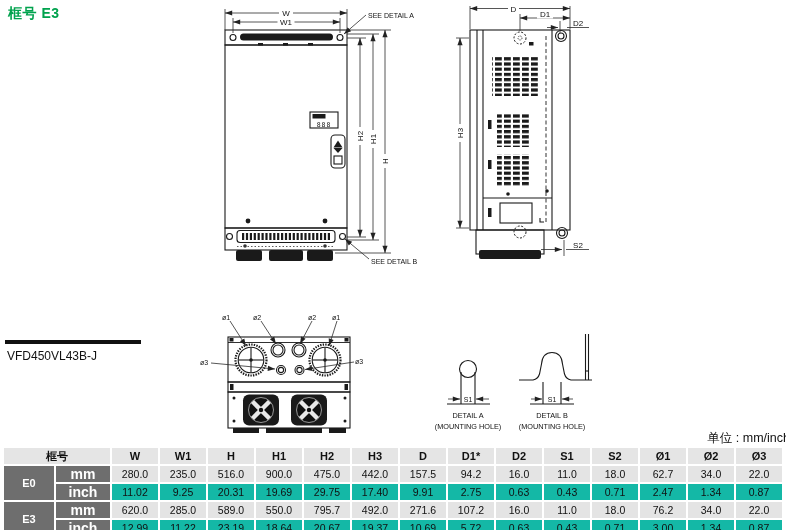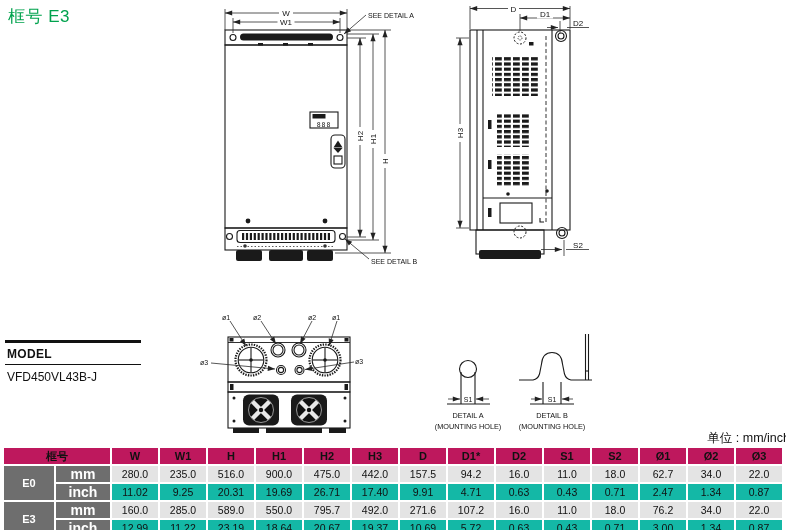--- a/index.html
+++ b/index.html
@@ -1,37 +1,37 @@
 <!DOCTYPE html>
 <html><head>
 <meta charset="utf-8">
 <style>
   html,body{margin:0;padding:0;background:#fff;}
   .page{position:relative;width:786px;height:530px;overflow:hidden;background:#fff;
         font-family:"Liberation Sans",sans-serif;}
-  .title{position:absolute;left:8px;top:5px;font-size:17px;font-weight:normal;color:#00a24d;letter-spacing:0.5px;}
+  .title{position:absolute;left:8px;top:5px;font-size:14px;font-weight:bold;color:#00a24d;letter-spacing:0.5px;}
   .drawing-svg{position:absolute;left:0;top:0;}
   svg .obj{fill:none;stroke:#1a1a1a;stroke-width:1.1;}
   svg .dim{fill:none;stroke:#2b2b2b;stroke-width:0.8;}
   svg .arr2{marker-start:url(#arr);marker-end:url(#arr);}
   svg .arrE{marker-end:url(#arr);}
   svg text{font-family:"Liberation Sans",sans-serif;fill:#111;}
   svg .dimtxt{font-size:8px;}
   svg .small{font-size:7px;}
   svg .cap{font-size:7.3px;}
   svg .seg{font-family:"DejaVu Sans Mono",monospace;font-size:6.5px;letter-spacing:1px;}
   .model-block{position:absolute;left:5px;top:340px;width:136px;}
   .model-rule-thick{border-top:3px solid #111;}
   .model-heading{font-size:12px;font-weight:bold;color:#111;margin:4px 0 3px 2px;letter-spacing:0.3px;}
   .model-rule-thin{border-top:1.5px solid #111;}
   .model-value{font-size:12px;color:#111;margin:5px 0 0 2px;}
   .unit-label{position:absolute;top:430px;right:-4px;font-size:12.5px;color:#111;white-space:nowrap;}
   table.dims{position:absolute;left:2px;top:446px;border-collapse:separate;border-spacing:2px;table-layout:fixed;}
   table.dims th,table.dims td{padding:0;text-align:center;vertical-align:middle;overflow:hidden;white-space:nowrap;}
-  table.dims tr.hdr th{background:#be185d;color:#111;font-weight:bold;font-size:11px;height:16px;}
+  table.dims tr.hdr th{background:#e5e5e5;color:#111;font-weight:bold;font-size:11px;height:16px;}
   table.dims .lab{background:#6e6e6e;color:#fff;font-weight:bold;font-size:14px;}
   table.dims .frame{font-size:11px;}
   table.dims td{font-size:10.5px;color:#111;height:13px;}
   table.dims tr.mm td{background:#e4e4e4;}
   table.dims tr.inch td{background:#14b8a6;}
 </style>
 </head>
 <body>
 
 <div class="page">
@@ -277,21 +277,20 @@
       <line class="dim arrE" x1="531" y1="399" x2="542" y2="399"></line>
       <line class="dim arrE" x1="573" y1="399" x2="562" y2="399"></line>
       <text class="small" x="552" y="401.5" text-anchor="middle">S1</text>
       <text class="cap" x="552" y="418" text-anchor="middle">DETAIL B</text>
       <text class="cap" x="552" y="429" text-anchor="middle">(MOUNTING HOLE)</text>
     </g>
   </svg>
 
   <div class="model-block">
     <div class="model-rule-thick"></div>
-    <div class="model-heading">MODEL</div>
     <div class="model-rule-thin"></div>
     <div class="model-value">VFD450VL43B-J</div>
   </div>
 
   <div class="unit-label">单位 : mm/inch</div>
 
   <table class="dims">
     <colgroup>
       <col style="width:50px">
         <col style="width:54px">
@@ -345,35 +344,35 @@
       <td>62.7</td>
       <td>34.0</td>
       <td>22.0</td>
     </tr>
     <tr class="inch">
       <th class="lab">inch</th>
       <td>11.02</td>
       <td>9.25</td>
       <td>20.31</td>
       <td>19.69</td>
-      <td>26.71</td>
+      <td>29.75</td>
       <td>17.40</td>
       <td>9.91</td>
-      <td>4.71</td>
+      <td>2.75</td>
       <td>0.63</td>
       <td>0.43</td>
       <td>0.71</td>
       <td>2.47</td>
       <td>1.34</td>
       <td>0.87</td>
     </tr>
     <tr class="mm">
       <th class="lab frame" rowspan="2">E3</th>
       <th class="lab">mm</th>
-      <td>160.0</td>
+      <td>620.0</td>
       <td>285.0</td>
       <td>589.0</td>
       <td>550.0</td>
       <td>795.7</td>
       <td>492.0</td>
       <td>271.6</td>
       <td>107.2</td>
       <td>16.0</td>
       <td>11.0</td>
       <td>18.0</td>

